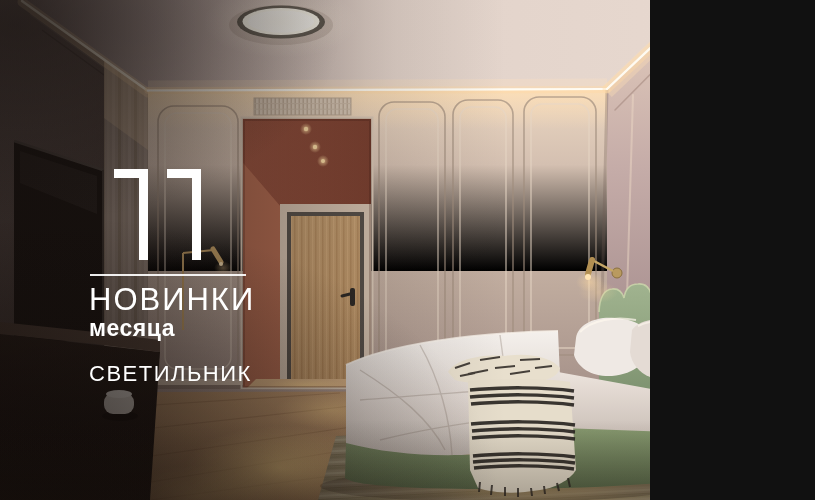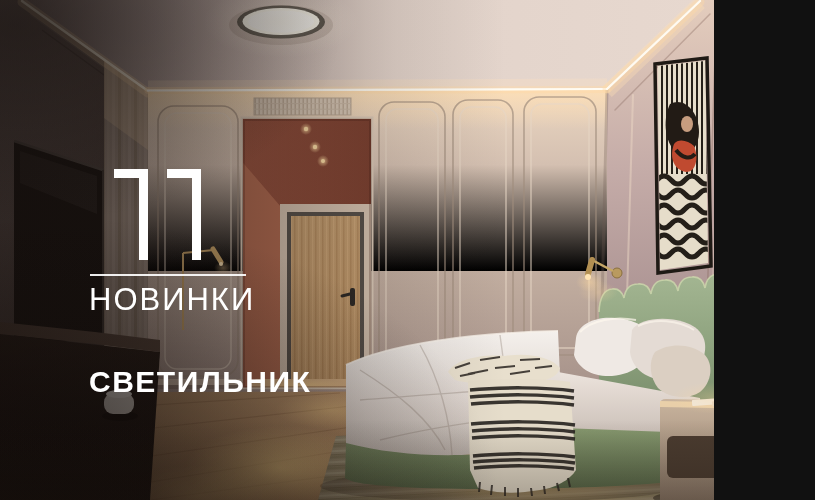--- a/index.html
+++ b/index.html
@@ -1,27 +1,27 @@
 <!DOCTYPE html>
 <html><head>
 <meta charset="utf-8">
 <style>
   html,body{margin:0;padding:0;background:#111}
-  .stage{position:relative;width:714px;height:500px;overflow:hidden;background:#1a1412;
+  .stage{position:relative;width:650px;height:500px;overflow:hidden;background:#1a1412;
          font-family:"Liberation Sans",sans-serif;user-select:none}
   .stage svg{position:absolute;left:0;top:0}
   .txt{position:absolute;color:#fff}
   .num{left:114px;top:169px;display:flex;gap:19px}
   .digit{position:relative;width:34px;height:91px}
   .digit .bar{position:absolute;left:0;top:0;width:100%;height:9px;background:#fff}
   .digit .stem{position:absolute;right:0;top:0;width:9px;height:100%;background:#fff}
   .rule{left:90px;top:274px;width:156px;height:2px;background:rgba(255,255,255,.92)}
   .heading{left:89px;top:283px;font-size:31px;letter-spacing:2px;font-weight:400;line-height:1.1}
   .sub{left:89px;top:316px;font-size:23px;font-weight:700;letter-spacing:.5px;line-height:1.1}
-  .product{left:89px;top:364px;font-size:30px;font-weight:700;letter-spacing:1.5px;line-height:36px}
+  .product{left:89px;top:356px;font-size:22px;font-weight:400;letter-spacing:1.5px;line-height:36px}
   .sr{position:absolute;width:1px;height:1px;opacity:0;overflow:hidden;white-space:nowrap}
 </style>
 </head>
 <body>
 
 <div class="stage">
 
 <svg width="815" height="500" viewBox="0 0 815 500">
 <defs>
   <linearGradient id="lgCeil" x1="0" y1="0" x2="1" y2="0">
@@ -441,17 +441,18 @@
     <span class="bar"></span>
     <span class="stem"></span>
   </span>
   <span class="digit">
     <span class="bar"></span>
     <span class="stem"></span>
   </span>
 </div>
 <div class="txt rule"></div>
 <div class="txt heading">НОВИНКИ</div>
+<div class="txt sub">месяца</div>
 <div class="txt product">
   <div>СВЕТИЛЬНИК</div>
 </div>
 
 </div>
 
 </body></html>

